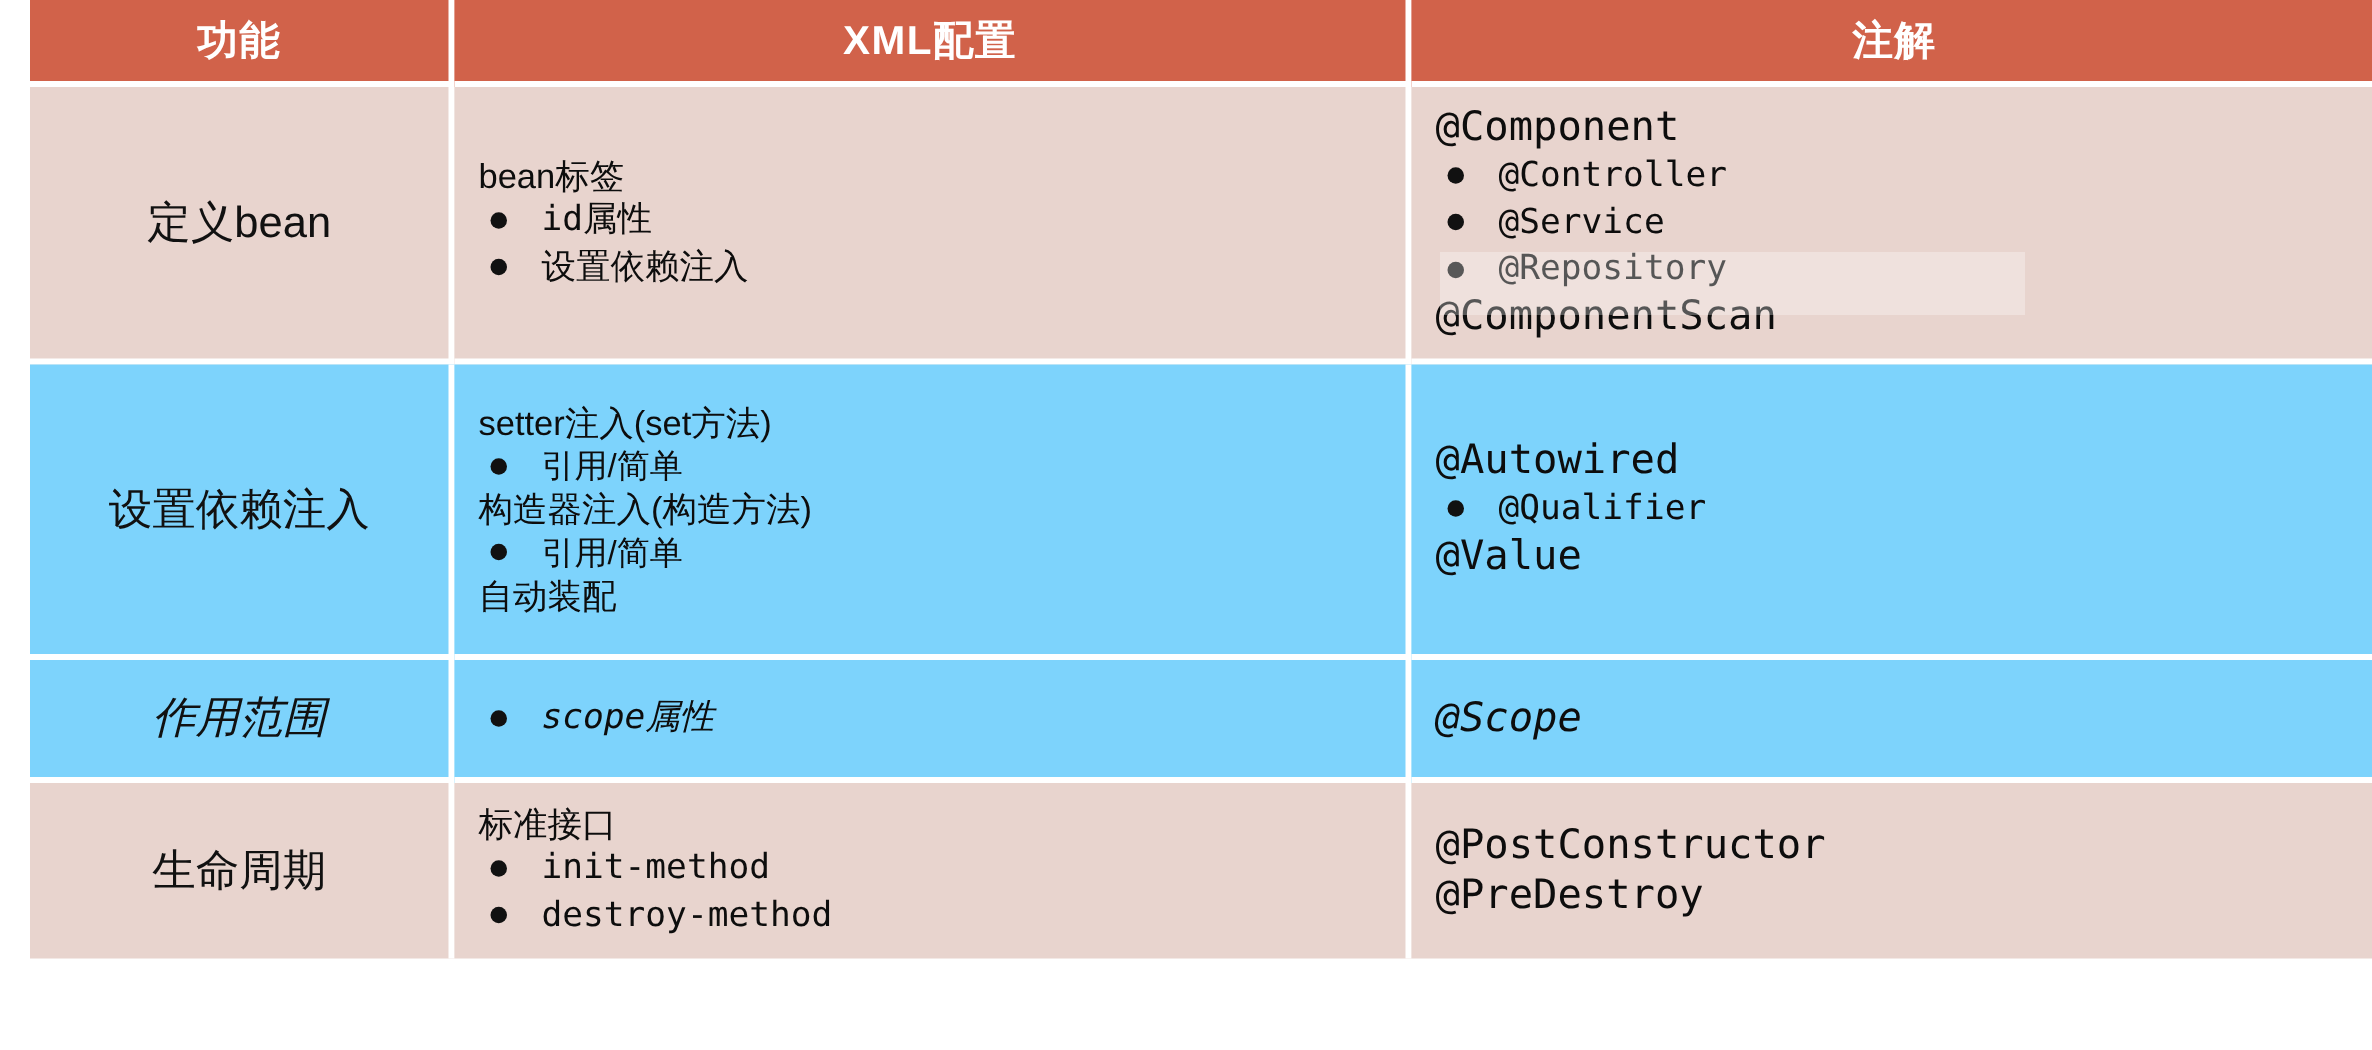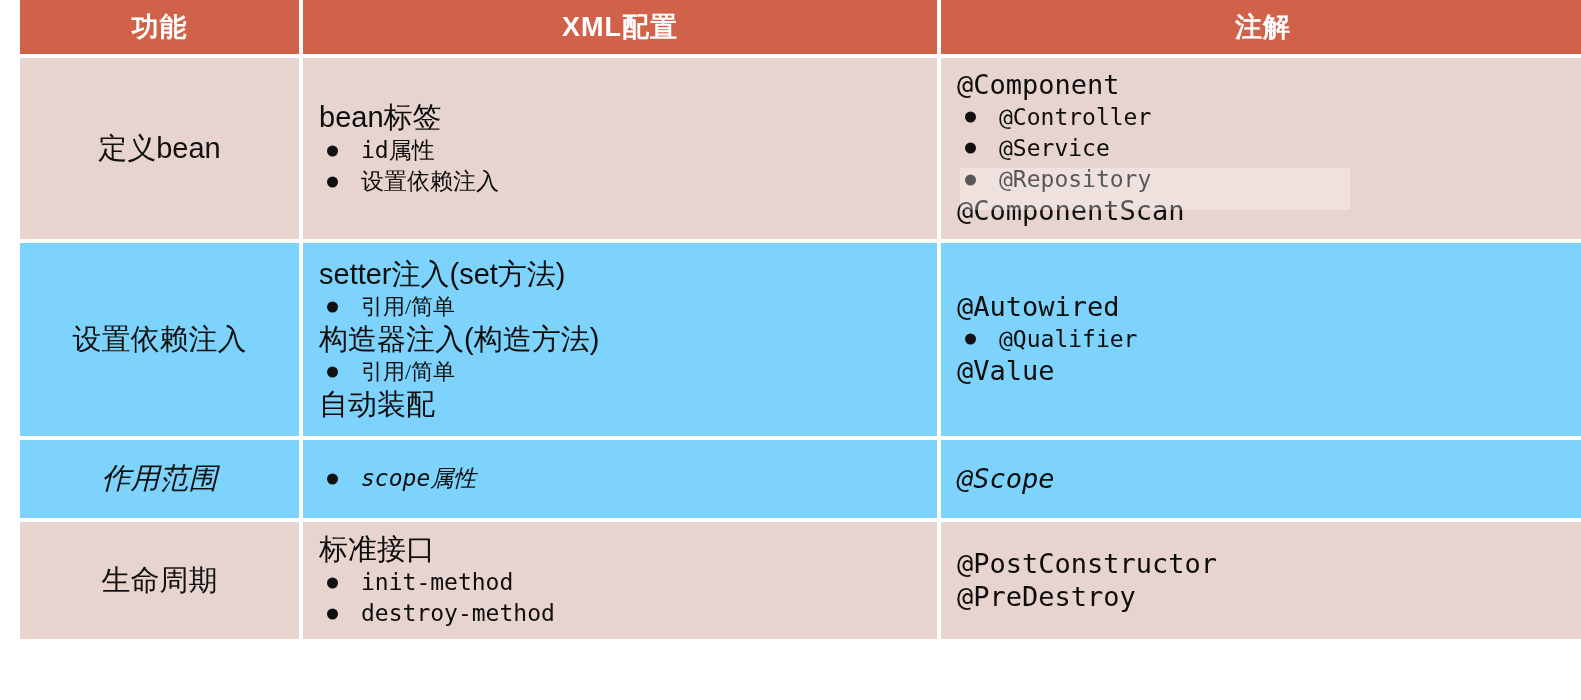--- a/index.html
+++ b/index.html
@@ -70,21 +70,21 @@
     padding: 12px 6px;
   }
   .cell-body {
     text-align: left;
     padding: 6px 0 6px 16px;
     color: #0d0d0d;
   }
 
   
   .main-line {
-    font-size: 29px;
+    font-size: 23px;
     line-height: 1.22;
     white-space: nowrap;
     letter-spacing: 0px;
   }
   .mono {
     font-family: "DejaVu Sans Mono", "Liberation Mono", monospace;
     font-size: 27px;
   }
   ul.bullets {
     list-style: none;
@@ -104,21 +104,21 @@
     position: absolute;
     left: 8px;
     top: 50%;
     transform: translateY(-50%);
     width: 11px;
     height: 11px;
     border-radius: 50%;
     background: #111111;
   }
   ul.bullets li.cjk {
-    font-family: Liberation Serif, serif;
+    font-family: Liberation Sans, sans-serif;
     font-size: 22px;
   }
 
   .highlight-band {
     position: absolute;
     left: 940px;
     top: 168px;
     width: 390px;
     height: 42px;
     background: rgba(255,255,255,0.30);

